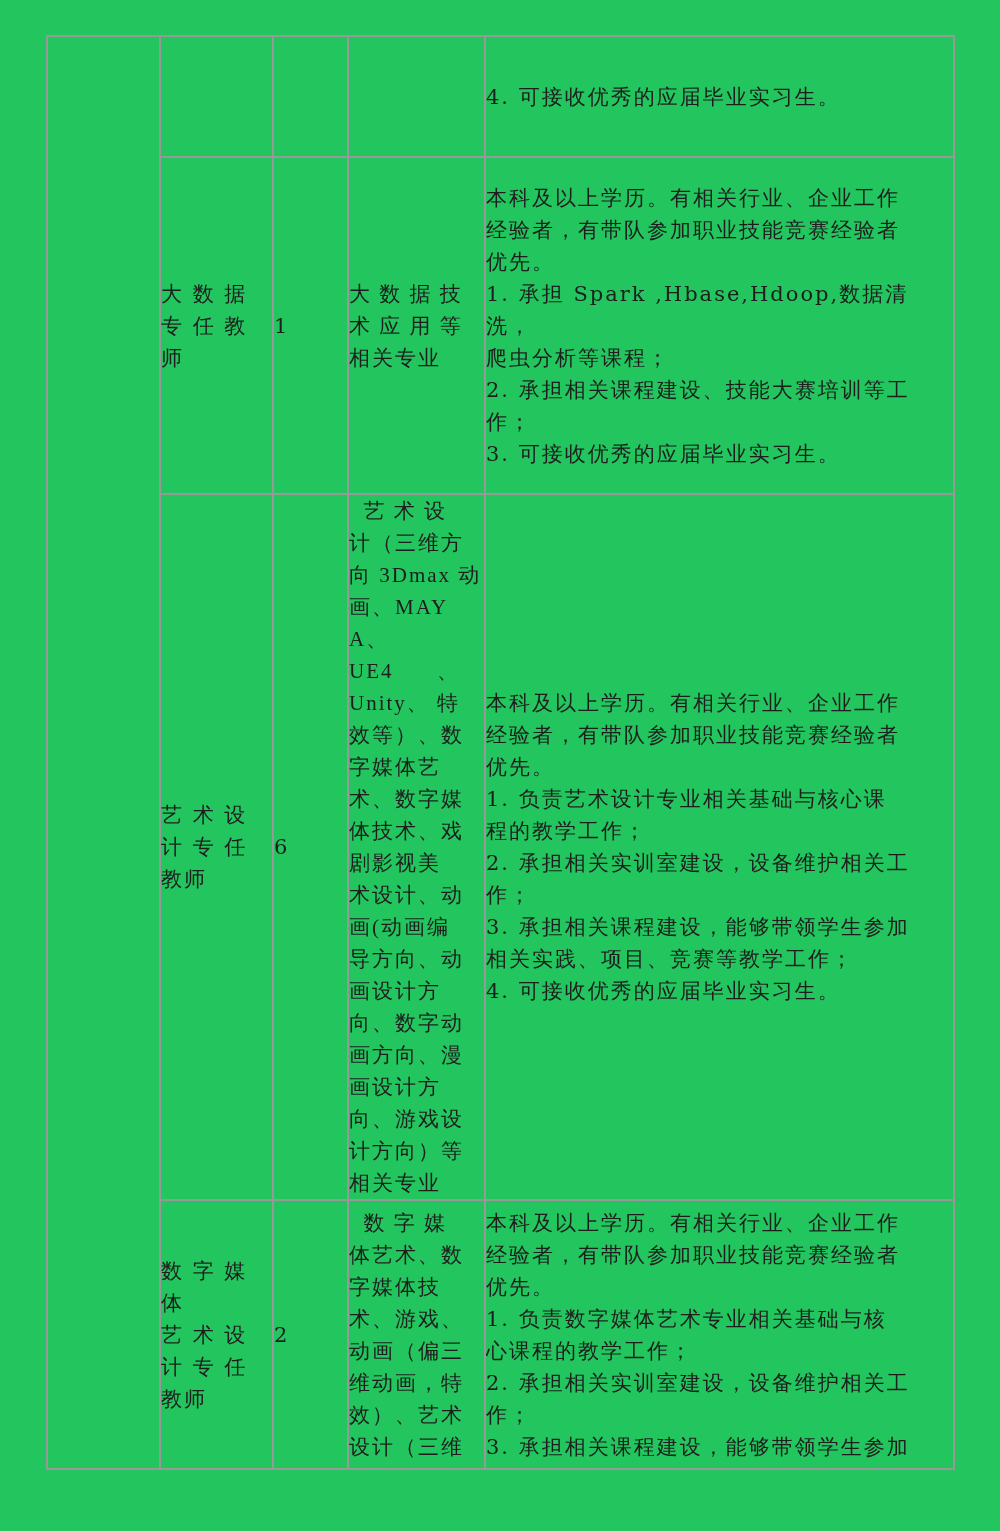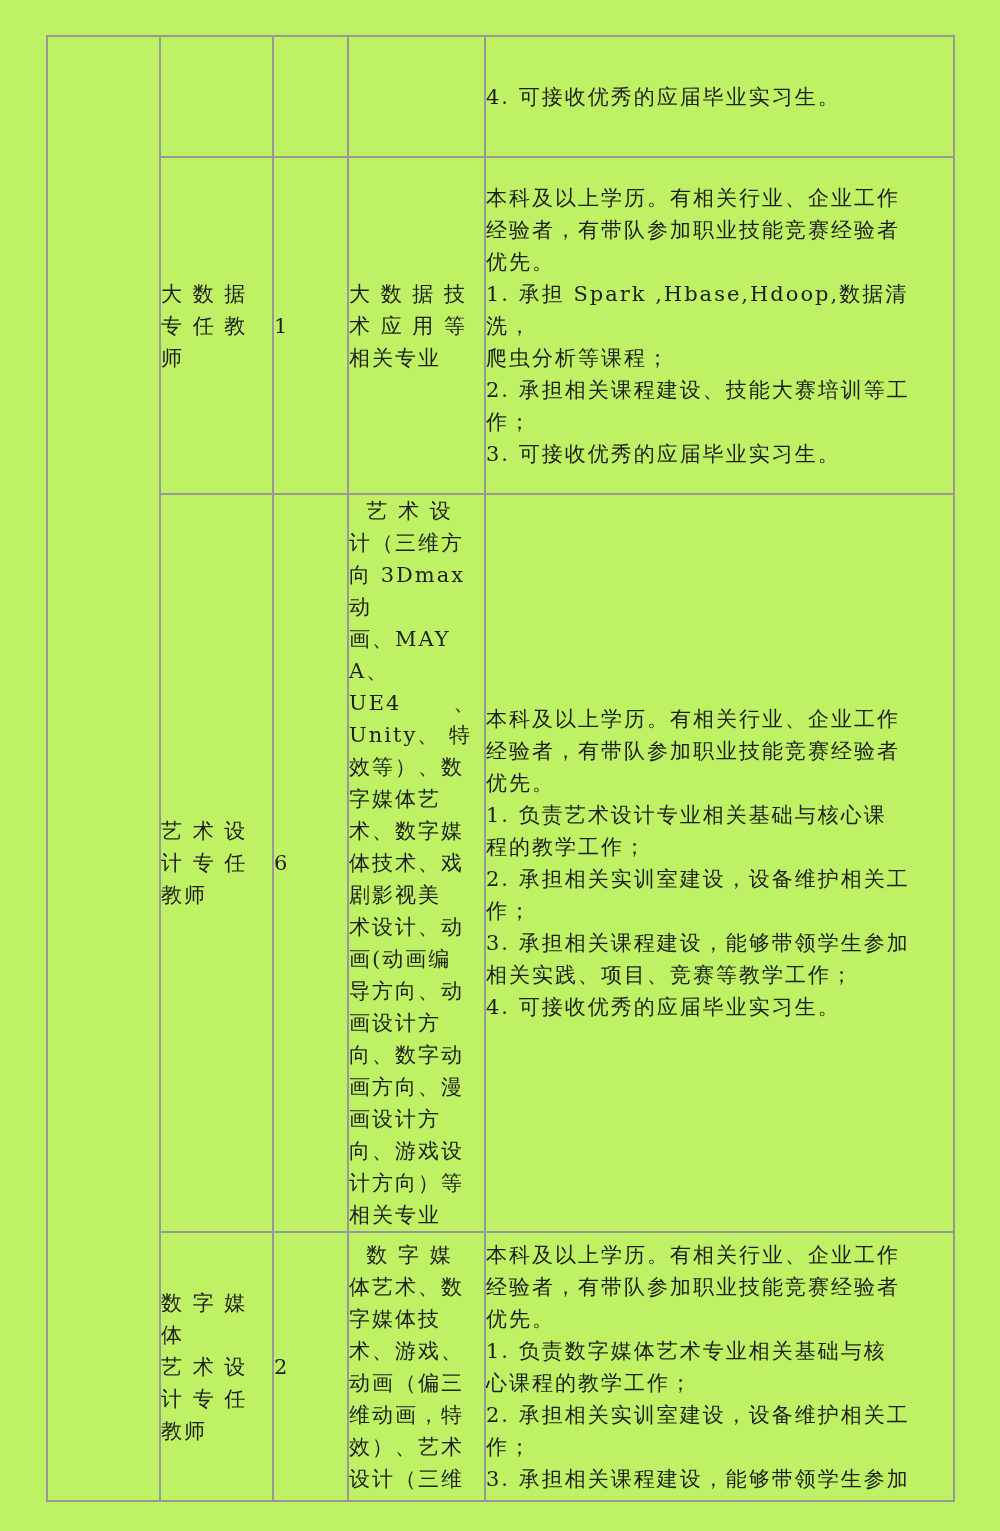--- a/index.html
+++ b/index.html
@@ -10,21 +10,21 @@
   body {
     width: 1000px;
     height: 1531px;
     font-family: "DejaVu Serif", "Liberation Serif", serif;
     color: #1e1e1e;
   }
   .page {
     position: relative;
     width: 1000px;
     height: 1531px;
-    background: #bef264;
+    background: #22c55e;
     overflow: hidden;
   }
   table.doc-table {
     position: absolute;
     left: 46px;
     top: 35px;
     width: 907px;
     border-collapse: collapse;
     table-layout: fixed;
   }
@@ -38,21 +38,21 @@
     vertical-align: middle;
     padding: 0;
     overflow: hidden;
   }
   tr.r1 { height: 121px; }
   tr.r2 { height: 337px; }
   tr.r3 { height: 696px; }
   tr.r4 { height: 269px; }
   td.pos   { padding-left: 9px;  padding-right: 12px; }
   td.count { padding-left: 10px; padding-right: 4px; }
-  td.major { padding-left: 8px;  padding-right: 5px; }
+  td.major { padding-left: 8px;  padding-right: 5px; font-family: Liberation Serif, serif; }
   td.req   { padding-left: 10px; padding-right: 12px; }
   td.v-top { vertical-align: top; }
   td.pt    { padding-top: 9px; }
 </style>
 </head>
 <body>
 
 <div class="page">
   <table class="doc-table">
     <colgroup>

